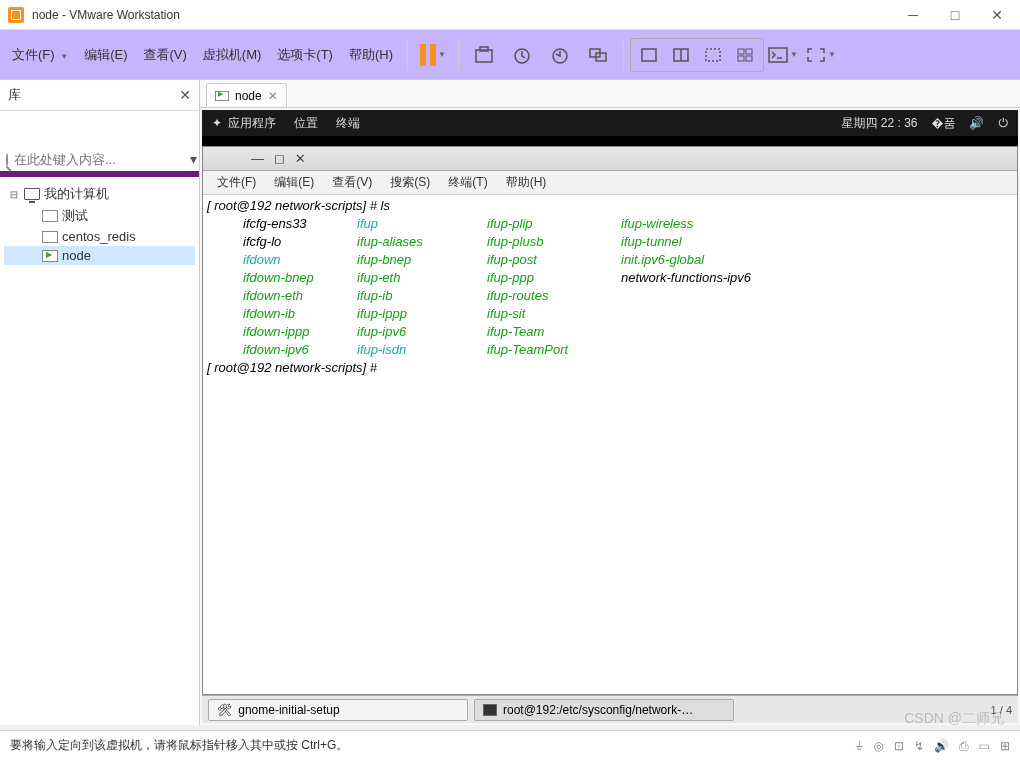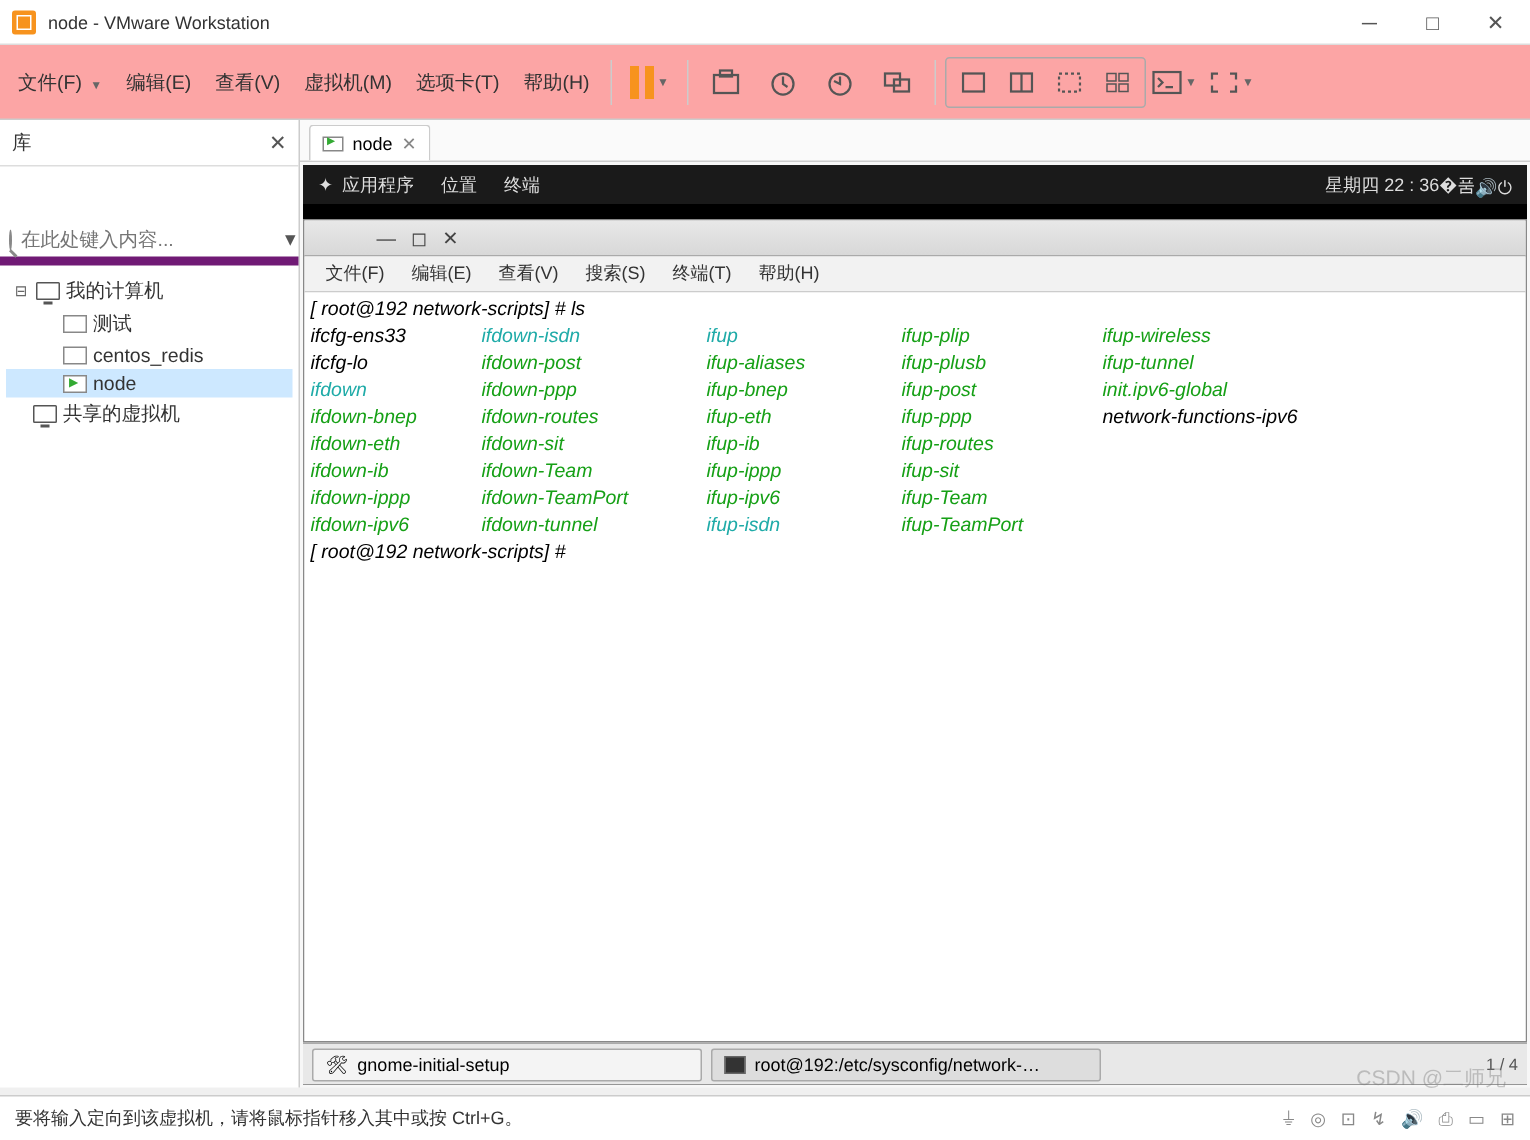--- a/index.html
+++ b/index.html
@@ -7,21 +7,21 @@
 
 
 .titlebar { height: 30px; background: #fff; display: flex; align-items: center; padding: 0 8px; border-bottom: 1px solid #ddd; }
 .titlebar .app-icon { width: 16px; height: 16px; background: #f7931e; border-radius: 2px; margin-right: 8px; position: relative; }
 .titlebar .app-icon::after { content: ""; position: absolute; inset: 3px; border: 1px solid #fff; }
 .titlebar .title { font-size: 12px; color: #333; }
 .titlebar .win-controls { margin-left: auto; display: flex; gap: 28px; padding-right: 8px; }
 .titlebar .win-btn { width: 14px; height: 14px; display: flex; align-items: center; justify-content: center; font-size: 14px; color: #555; cursor: pointer; }
 
 
-.menubar { height: 50px; background: #fca5a5; display: flex; align-items: center; padding: 0 4px; border-bottom: 1px solid #ccc; }
+.menubar { height: 50px; background: #c4b5fd; display: flex; align-items: center; padding: 0 4px; border-bottom: 1px solid #ccc; }
 .menu-item { padding: 4px 8px; font-size: 13px; color: #333; cursor: pointer; }
 .menu-sep1 { width: 1px; height: 30px; background: #ccc; margin: 0 6px; }
 .tool-btn { width: 34px; height: 34px; display: flex; align-items: center; justify-content: center; margin: 0 2px; border-radius: 3px; cursor: pointer; }
 .tool-group { display: flex; align-items: center; }
 .dropdown-caret { font-size: 8px; color: #666; margin-left: 2px; }
 .pause-bars { display: flex; gap: 4px; }
 .pause-bars span { width: 6px; height: 22px; background: #f7931e; }
 
 
 .main { display: flex; height: 645px; }
@@ -49,34 +49,34 @@
 .tab-strip { height: 28px; background: #fafafa; border-bottom: 1px solid #ccc; display: flex; align-items: flex-end; padding-left: 6px; padding-top: 4px; }
 .tab { height: 24px; background: #fff; border: 1px solid #ccc; border-bottom: none; border-radius: 3px 3px 0 0; display: flex; align-items: center; padding: 0 8px; font-size: 12px; gap: 6px; }
 .tab .vm-icon2 { width: 14px; height: 10px; border: 1.5px solid #888; position: relative; }
 .tab .vm-icon2::before { content: "▶"; position: absolute; font-size: 7px; color: #3a3; left: 2px; top: -2px; }
 .tab .tab-x { color: #888; cursor: pointer; font-size: 12px; }
 
 
 .vm-viewport { flex: 1; margin: 2px; background: #000; position: relative; overflow: hidden; }
 .gnome-bar { position: absolute; top: 0; left: 0; right: 0; height: 26px; background: #1a1a1a; color: #ddd; display: flex; align-items: center; padding: 0 10px; font-size: 12px; }
 .gnome-bar .gn-item { margin-right: 18px; cursor: pointer; }
-.gnome-bar .gn-right { margin-left: auto; display: flex; align-items: flex-end; }
+.gnome-bar .gn-right { margin-left: auto; display: flex; align-items: center; gap: 14px; }
 
 
 .term-window { position: absolute; top: 36px; left: 0; right: 0; bottom: 28px; background: #fff; border: 1px solid #888; display: flex; flex-direction: column; }
 .term-titlebar { height: 24px; background: linear-gradient(#e8e8e8,#d8d8d8); border-bottom: 1px solid #aaa; display: flex; align-items: center; font-size: 12px; color: #333; }
 .term-titlebar .tt-title { flex: 1; text-align: center; font-weight: bold; }
 .term-titlebar .tt-ctrl { display: flex; gap: 10px; padding: 0 8px; }
 .term-titlebar .tt-btn { cursor: pointer; font-size: 13px; color: #444; }
 .term-menubar { height: 24px; background: #f2f2f2; border-bottom: 1px solid #ccc; display: flex; align-items: center; padding: 0 8px; font-size: 12px; color: #333; gap: 6px; }
 .term-menubar span { padding: 2px 6px; cursor: pointer; }
 .term-body { flex: 1; background: #fff; padding: 2px 4px; font-family: "Consolas", monospace; font-size: 13px; line-height: 18px; color: #000; overflow: hidden; font-style: italic; }
 .c-g { color: #16a016; }
 .c-c { color: #1faba8; }
-.ls-grid { display: flex; }
+.ls-grid { display: flex; margin-left: 36px; }
 .ls-col { display: flex; flex-direction: column; }
 .ls-col.c1 { width: 114px; }
 .ls-col.c2 { width: 150px; }
 .ls-col.c3 { width: 130px; }
 .ls-col.c4 { width: 134px; }
 .ls-col.c5 { width: 220px; }
 
 .gnome-taskbar { position: absolute; bottom: 0; left: 0; right: 0; height: 28px; background: #e8e8e8; border-top: 1px solid #aaa; display: flex; align-items: center; padding: 0 6px; font-size: 12px; }
 .task-btn { height: 22px; border: 1px solid #aaa; background: #f4f4f4; display: flex; align-items: center; padding: 0 8px; margin-right: 6px; gap: 6px; border-radius: 2px; cursor: pointer; width: 260px; overflow: hidden; white-space: nowrap; }
 .task-btn.active { background: #ddd; }
@@ -208,24 +208,20 @@
         <span class="tree-icon vm-icon"></span>
         <span>测试</span>
       </div>
       <div class="tree-row" style="padding-left:34px">
         <span class="tree-icon vm-icon"></span>
         <span>centos_redis</span>
       </div>
       <div class="tree-row sel" style="padding-left:34px">
         <span class="tree-icon vm-icon running"></span>
         <span>node</span>
-      </div>
-      <div class="tree-row" style="padding-left:14px">
-        <span class="tree-icon monitor-icon"></span>
-        <span>共享的虚拟机</span>
       </div>
     </div>
   </div>
 
   <div class="content">
     <div class="tab-strip">
       <div class="tab">
         <span class="vm-icon2"></span>
         <span>node</span>
         <span class="tab-x">✕</span>
@@ -269,30 +265,20 @@
           <div class="ls-grid" id="ls-grid">
               <div class="ls-col c1">
                 <div class="">ifcfg-ens33</div>
                 <div class="">ifcfg-lo</div>
                 <div class="c-c">ifdown</div>
                 <div class="c-g">ifdown-bnep</div>
                 <div class="c-g">ifdown-eth</div>
                 <div class="c-g">ifdown-ib</div>
                 <div class="c-g">ifdown-ippp</div>
                 <div class="c-g">ifdown-ipv6</div>
-              </div>
-              <div class="ls-col c2">
-                <div class="c-c">ifdown-isdn</div>
-                <div class="c-g">ifdown-post</div>
-                <div class="c-g">ifdown-ppp</div>
-                <div class="c-g">ifdown-routes</div>
-                <div class="c-g">ifdown-sit</div>
-                <div class="c-g">ifdown-Team</div>
-                <div class="c-g">ifdown-TeamPort</div>
-                <div class="c-g">ifdown-tunnel</div>
               </div>
               <div class="ls-col c3">
                 <div class="c-c">ifup</div>
                 <div class="c-g">ifup-aliases</div>
                 <div class="c-g">ifup-bnep</div>
                 <div class="c-g">ifup-eth</div>
                 <div class="c-g">ifup-ib</div>
                 <div class="c-g">ifup-ippp</div>
                 <div class="c-g">ifup-ipv6</div>
                 <div class="c-c">ifup-isdn</div>

